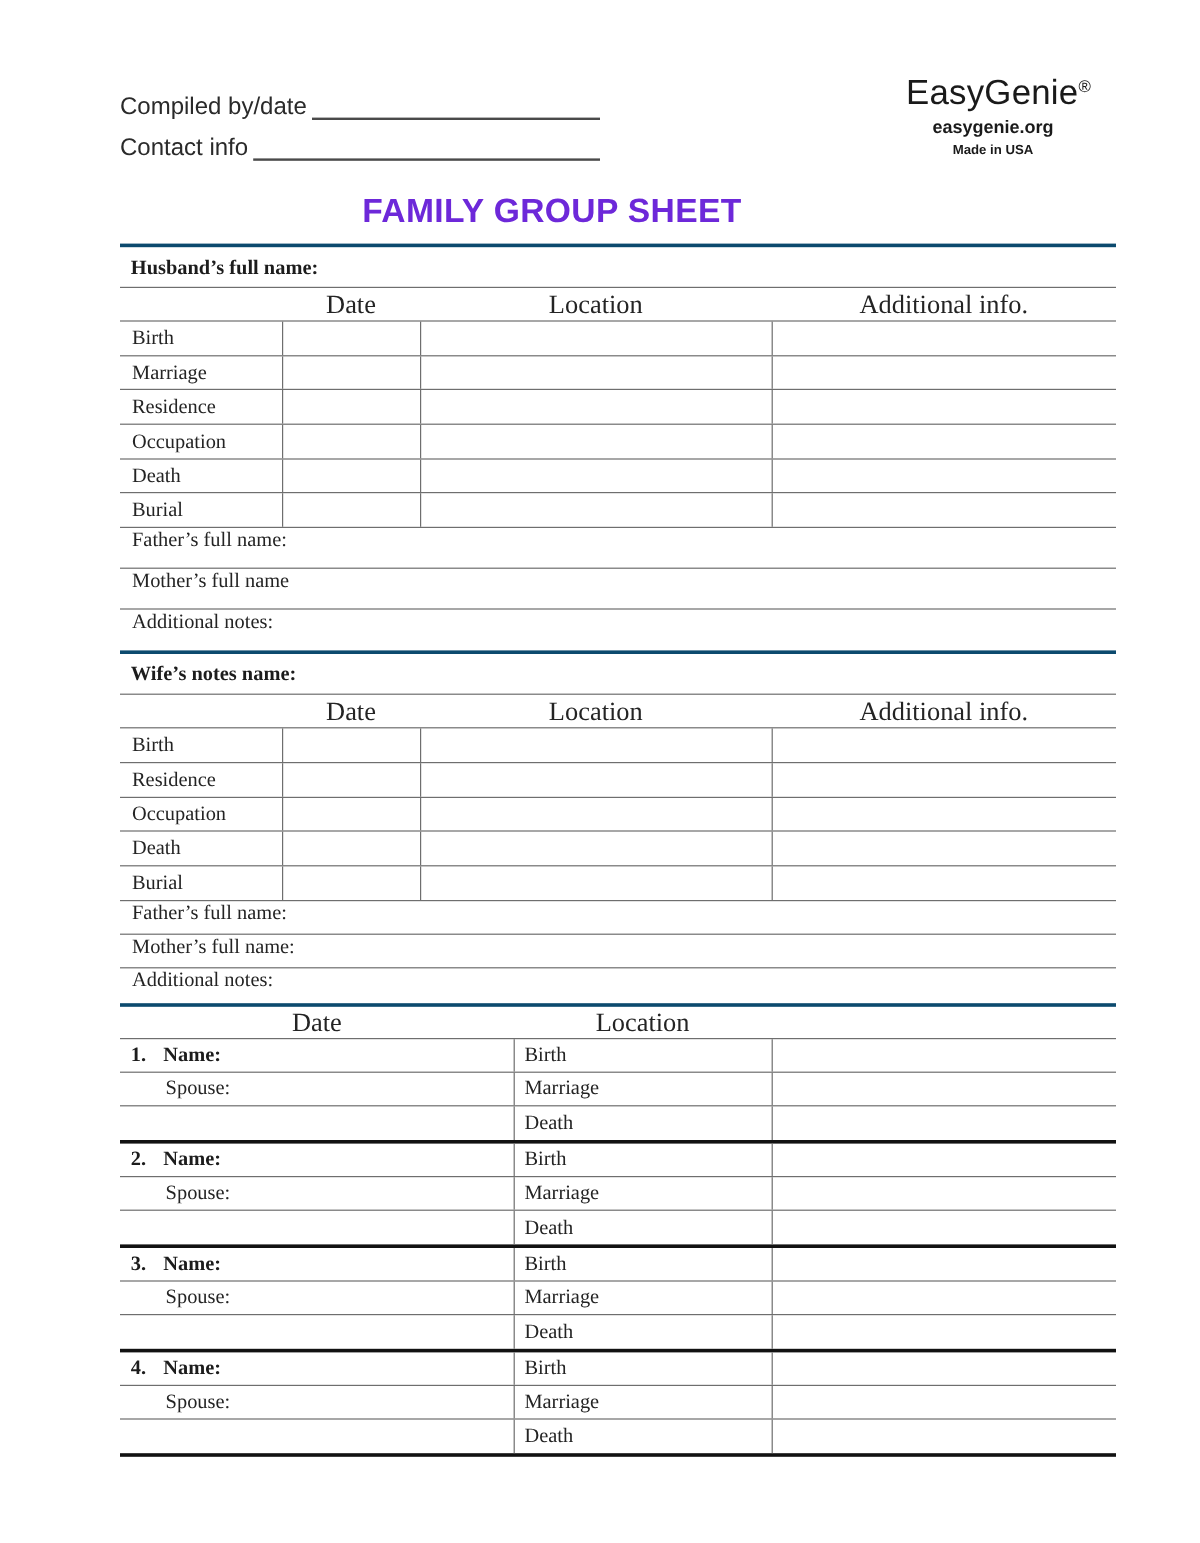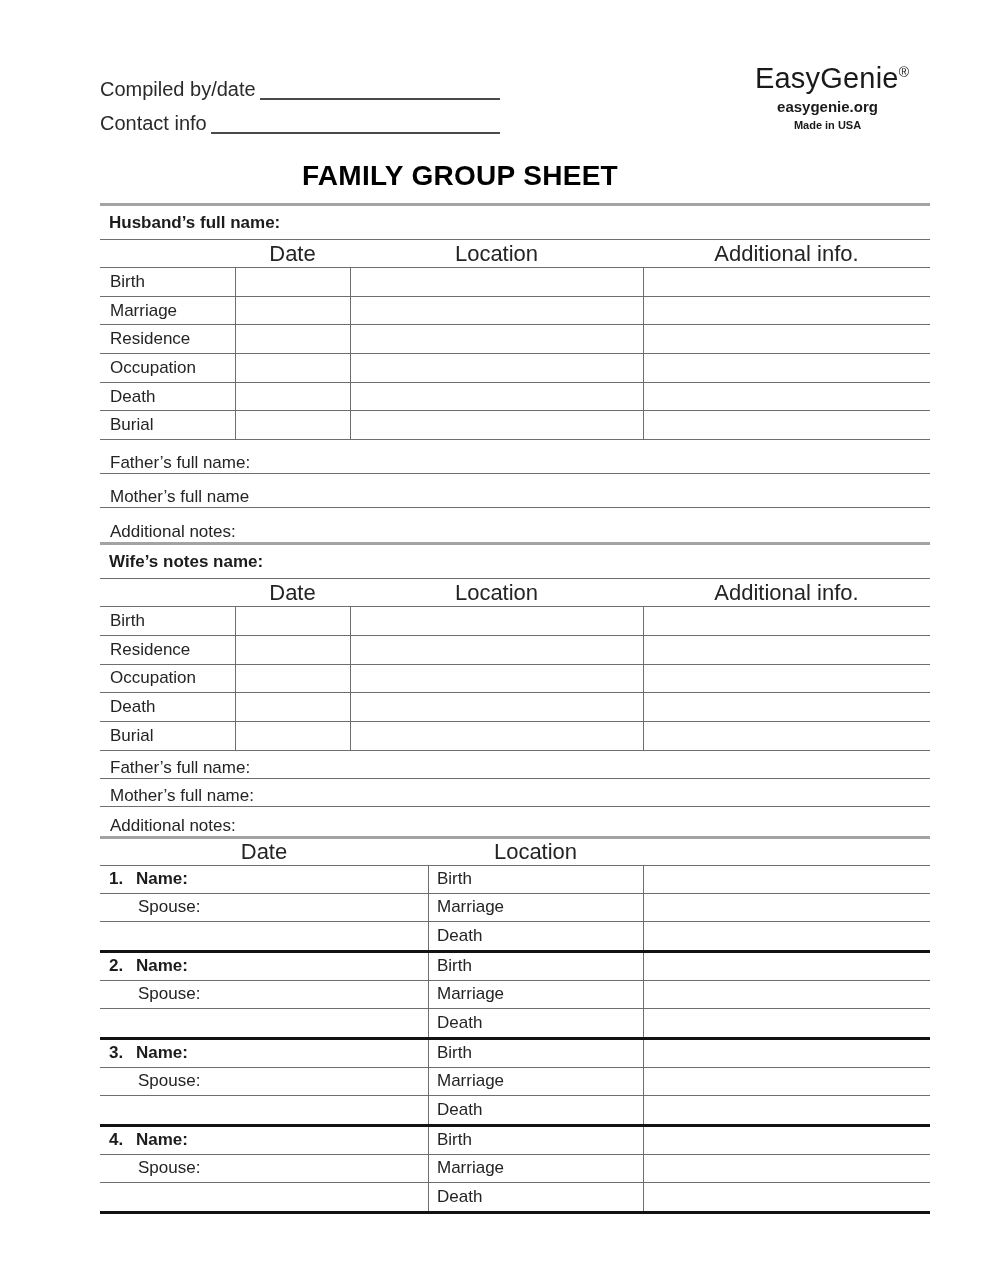--- a/index.html
+++ b/index.html
@@ -18,45 +18,45 @@
   .field-line { flex:1 1 auto; border-bottom:2px solid #4a4a4a; height:24px; margin-left:4px; }
 
   .brand { position:absolute; left:755px; top:62px; width:145px; text-align:center; }
   .brand-name { font-size:29px; font-weight:400; color:#1a1a1a; letter-spacing:0.2px; }
   .brand-name sup { font-size:14px; vertical-align:super; line-height:0; }
   .brand-site { font-size:15px; font-weight:700; margin-top:3px; color:#1a1a1a; }
   .brand-made { font-size:11px; font-weight:700; margin-top:4px; color:#1a1a1a; }
 
   .page-title {
     position:absolute; left:0; top:160px; width:920px;
-    text-align:center; font-size:28px; font-weight:700; color:#000000;
+    text-align:center; font-size:28px; font-weight:700; color:#6d28d9;
     letter-spacing:0.3px;
   }
 
   
   .sheet { position:absolute; left:100px; top:203px; width:830px; }
-  .section { border-top:3px solid #a3a3a3; }
+  .section { border-top:3px solid #0c4a6e;font-family:Liberation Serif, serif; }
 
   .trow { height:34px; display:flex; align-items:center; border-bottom:1px solid #6e6e6e; }
   .trow .tlabel { font-size:17px; font-weight:600; padding-left:9px; color:#1c1c1c; }
   .trow .tfill { flex:1 1 auto; height:100%; }
 
   .hrow4 { height:28px; display:grid; grid-template-columns:135px 115px 293px 287px;
            align-items:center; border-bottom:1px solid #6e6e6e; }
   .hrow3 { height:27px; display:grid; grid-template-columns:328px 215px 287px;
            align-items:center; border-bottom:1px solid #6e6e6e; }
   .hcell { text-align:center; font-size:22px; color:#242424; }
 
   .erow { height:28.7px; display:grid; grid-template-columns:135px 115px 293px 287px;
           border-bottom:1px solid #6e6e6e; }
   .erow .cell { height:100%; display:flex; align-items:center; }
   .erow .label { font-size:17px; padding-left:10px; color:#242424; }
   .v { border-left:1px solid #6e6e6e; }
 
-  .irow { height:34px; display:flex; align-items:flex-end; border-bottom:1px solid #6e6e6e; }
+  .irow { height:34px; display:flex; align-items:flex-start; border-bottom:1px solid #6e6e6e; }
   .section-wife .irow { height:28.4px; }
   .irow.last { border-bottom:none; }
   .ilabel { font-size:17px; padding-left:10px; color:#242424; white-space:nowrap; }
   .ifill { flex:1 1 auto; height:100%; }
 
   
   .section-children { border-bottom:3px solid #121212; }
   .child-block { }
   .child-block + .child-block { border-top:3px solid #121212; }
   .crow { height:28px; display:grid; grid-template-columns:328px 215px 287px;

